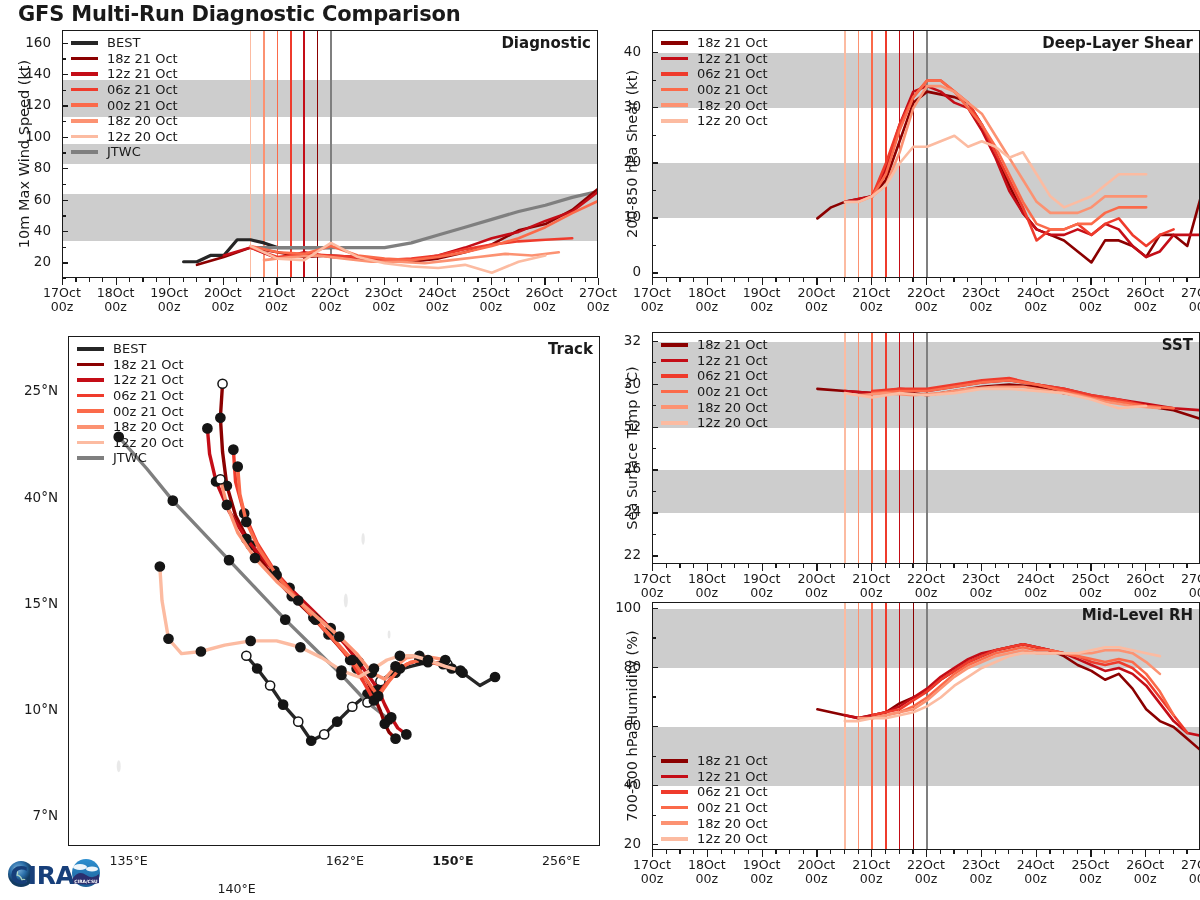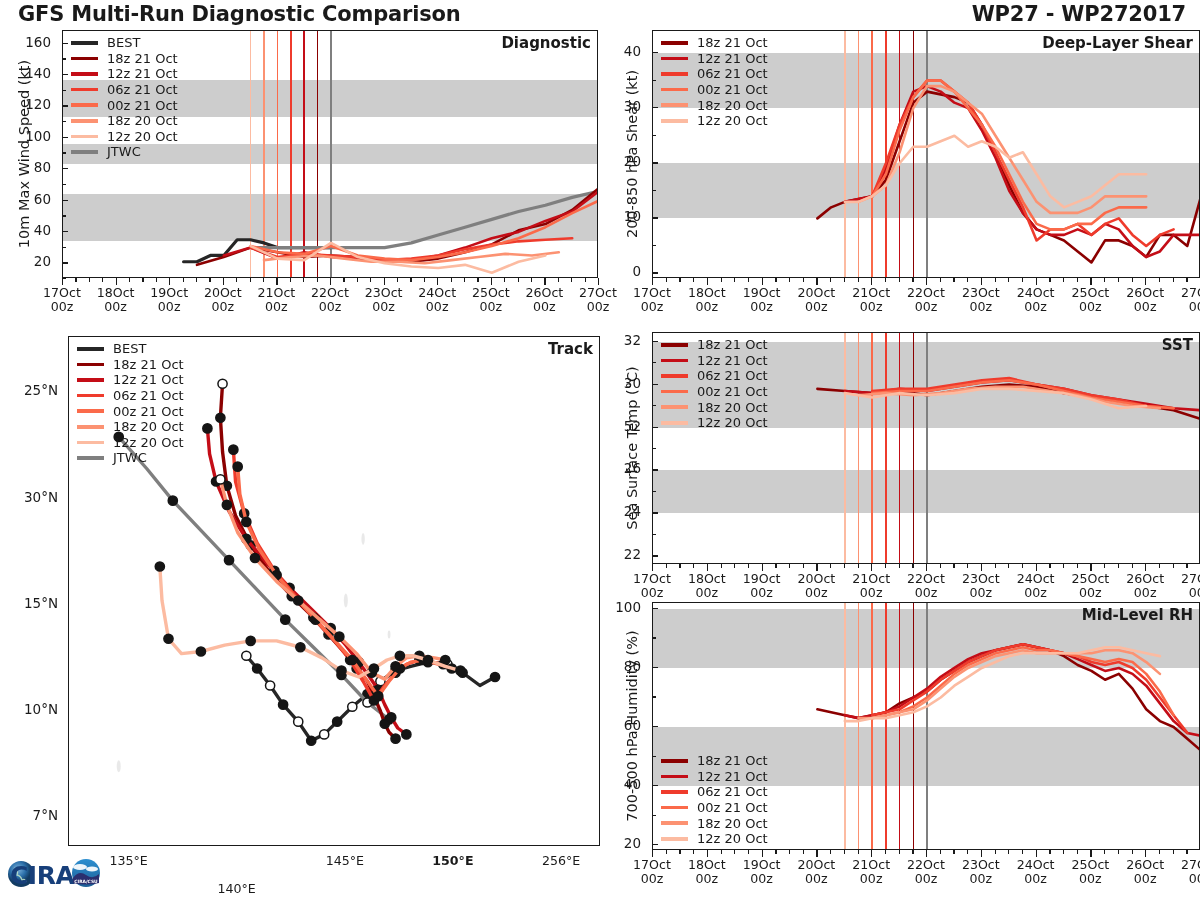--- a/index.html
+++ b/index.html
@@ -31,21 +31,20 @@
   .leg-text{font-size:13px;color:#1a1a1a;white-space:nowrap;}
 
   .logo{position:absolute;left:4px;top:852px;width:112px;height:44px;}
 </style>
 </head>
 <body>
 
 <div class="page">
 
   <div class="hdr-title">GFS Multi-Run Diagnostic Comparison</div>
-  <div class="hdr-storm">WP27 - WP272017</div>
 
   <div class="panel" id="panel-intensity" style="left: 0px; top: 30px; width: 606px; height: 294px;">
       <div class="plotbox" style="left: 62px; top: 0px; width: 536px; height: 248px;">
         <div class="band" style="top: 163.241px; height: 47.0886px; background: rgb(205, 205, 205);"></div>
         <div class="band" style="top: 113.013px; height: 20.4051px; background: rgb(205, 205, 205);"></div>
         <div class="band" style="top: 48.6582px; height: 37.6709px; background: rgb(205, 205, 205);"></div>
         <div class="vline" style="left: 186.8px; background: rgb(252, 187, 161);"></div>
         <div class="vline" style="left: 200.2px; background: rgb(252, 146, 114);"></div>
         <div class="vline" style="left: 213.6px; background: rgb(251, 106, 74);"></div>
         <div class="vline" style="left: 227px; background: rgb(239, 59, 44);"></div>
@@ -348,30 +347,30 @@
           </div>
           <div class="leg-row">
             <div class="leg-swatch" style="background: rgb(127, 127, 127);"></div>
             <div class="leg-text">JTWC</div>
           </div>
         </div>
       </div>
       <div class="ytick" style="left: 0px; width: 58px; top: 471.25px;">7°N</div>
       <div class="ytick" style="left: 0px; width: 58px; top: 365px;">10°N</div>
       <div class="ytick" style="left: 0px; width: 58px; top: 258.75px;">15°N</div>
-      <div class="ytick" style="left: 0px; width: 58px; top: 152.5px;">30°N</div>
+      <div class="ytick" style="left: 0px; width: 58px; top: 152.5px;">40°N</div>
       <div class="ytick" style="left: 0px; width: 58px; top: 46.25px;">25°N</div>
       <div class="xtick" style="left: 88.5528px; width: 80px; top: 518px;">
         <span>135°E</span>
       </div>
       <div class="xtick" style="left: 196.683px; width: 80px; top: 546px;">
         <span>140°E</span>
       </div>
       <div class="xtick" style="left: 304.813px; width: 80px; top: 518px;">
-        <span>145°E</span>
+        <span>162°E</span>
       </div>
       <div class="xtick" style="left: 412.943px; width: 80px; top: 518px; font-weight: bold;">
         <span>150°E</span>
       </div>
       <div class="xtick" style="left: 521.073px; width: 80px; top: 518px;">
         <span>256°E</span>
       </div>
     </div>
 
   <div class="panel" id="panel-shear" style="left: 608px; top: 30px; width: 600px; height: 294px;">

